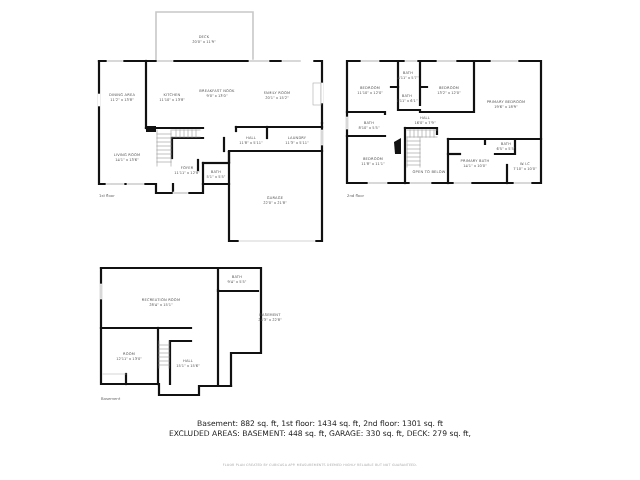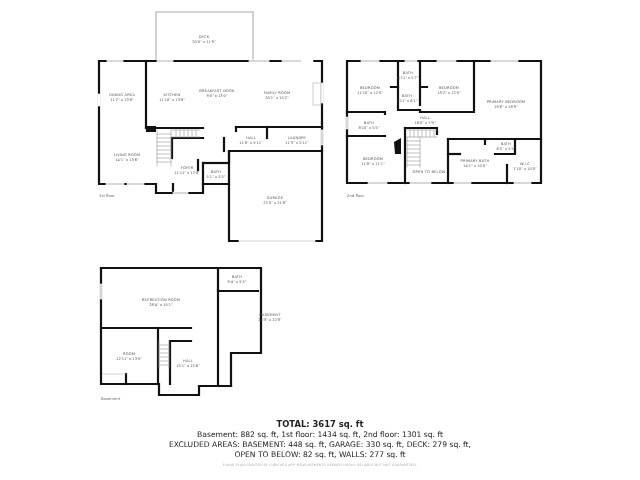--- a/index.html
+++ b/index.html
@@ -259,18 +259,16 @@
     <span class="room-name">ROOM</span>
     <span class="room-dim">12'11" x 13'0"</span>
   </div>
 <div class="room-label" style="left:188px;top:364px">
     <span class="room-name">HALL</span>
     <span class="room-dim">15'1" x 15'6"</span>
   </div>
 <div class="floor-label" style="left:101px;top:396px">Basement</div>
 
 <div class="summary">
-  <span class="total">TOTAL: 3617 sq. ft</span>
   <span class="line">Basement: 882 sq. ft, 1st floor: 1434 sq. ft, 2nd floor: 1301 sq. ft</span>
   <span class="line">EXCLUDED AREAS: BASEMENT: 448 sq. ft, GARAGE: 330 sq. ft, DECK: 279 sq. ft,</span>
-  <span class="line">OPEN TO BELOW: 82 sq. ft, WALLS: 277 sq. ft</span>
 </div>
 <div class="disclaimer">FLOOR PLAN CREATED BY CUBICASA APP. MEASUREMENTS DEEMED HIGHLY RELIABLE BUT NOT GUARANTEED.</div>
 
 </body></html>

